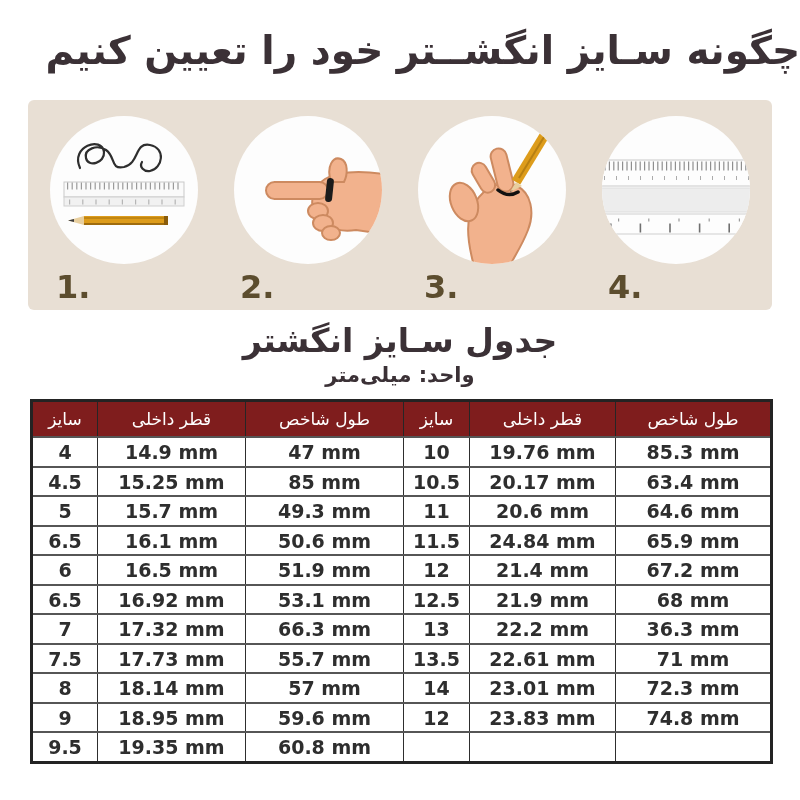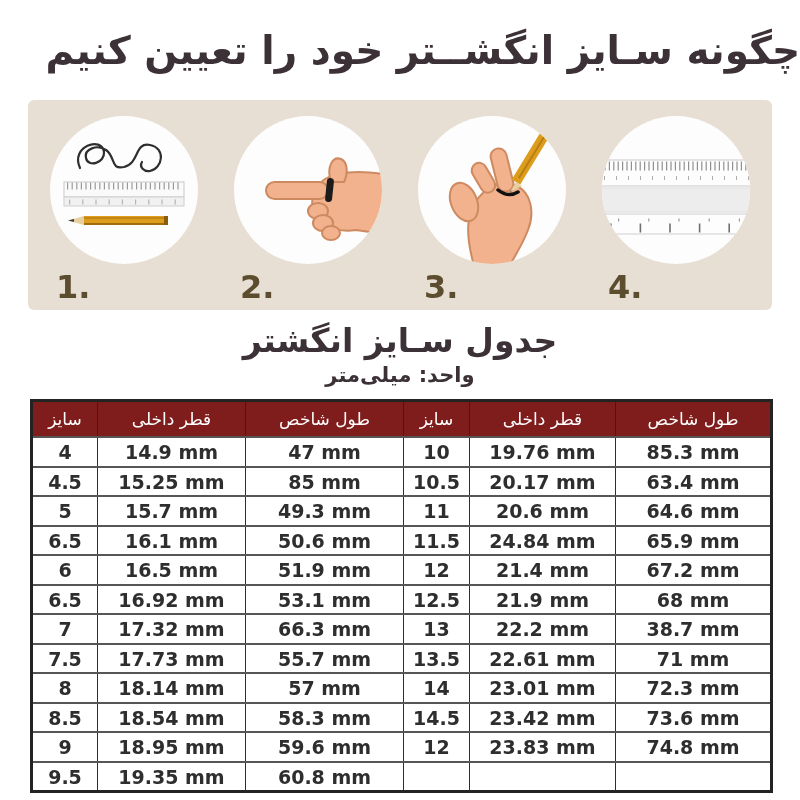--- a/index.html
+++ b/index.html
@@ -215,47 +215,39 @@
           <td>12.5</td>
           <td>21.9 mm</td>
           <td>68 mm</td>
         </tr>
         <tr>
           <td>7</td>
           <td>17.32 mm</td>
           <td>66.3 mm</td>
           <td>13</td>
           <td>22.2 mm</td>
-          <td>38.7 mm</td>
+          <td>36.3 mm</td>
         </tr>
         <tr>
           <td>7.5</td>
           <td>17.73 mm</td>
           <td>55.7 mm</td>
           <td>13.5</td>
           <td>22.61 mm</td>
           <td>71 mm</td>
         </tr>
         <tr>
           <td>8</td>
           <td>18.14 mm</td>
           <td>57 mm</td>
           <td>14</td>
           <td>23.01 mm</td>
           <td>72.3 mm</td>
         </tr>
         <tr>
-          <td>8.5</td>
-          <td>18.54 mm</td>
-          <td>58.3 mm</td>
-          <td>14.5</td>
-          <td>23.42 mm</td>
-          <td>73.6 mm</td>
-        </tr>
-        <tr>
           <td>9</td>
           <td>18.95 mm</td>
           <td>59.6 mm</td>
           <td>12</td>
           <td>23.83 mm</td>
           <td>74.8 mm</td>
         </tr>
         <tr>
           <td>9.5</td>
           <td>19.35 mm</td>

